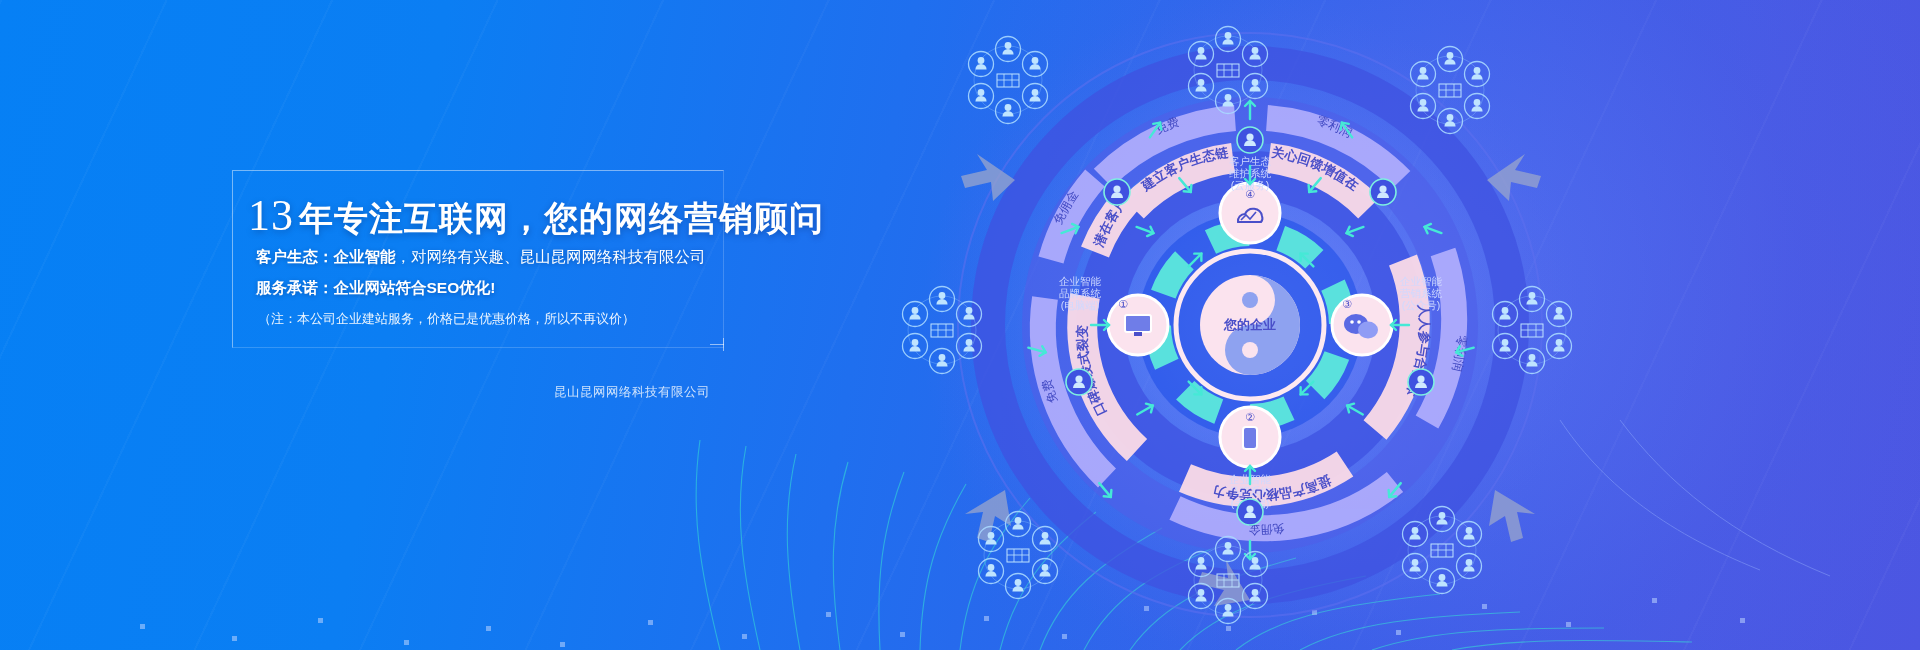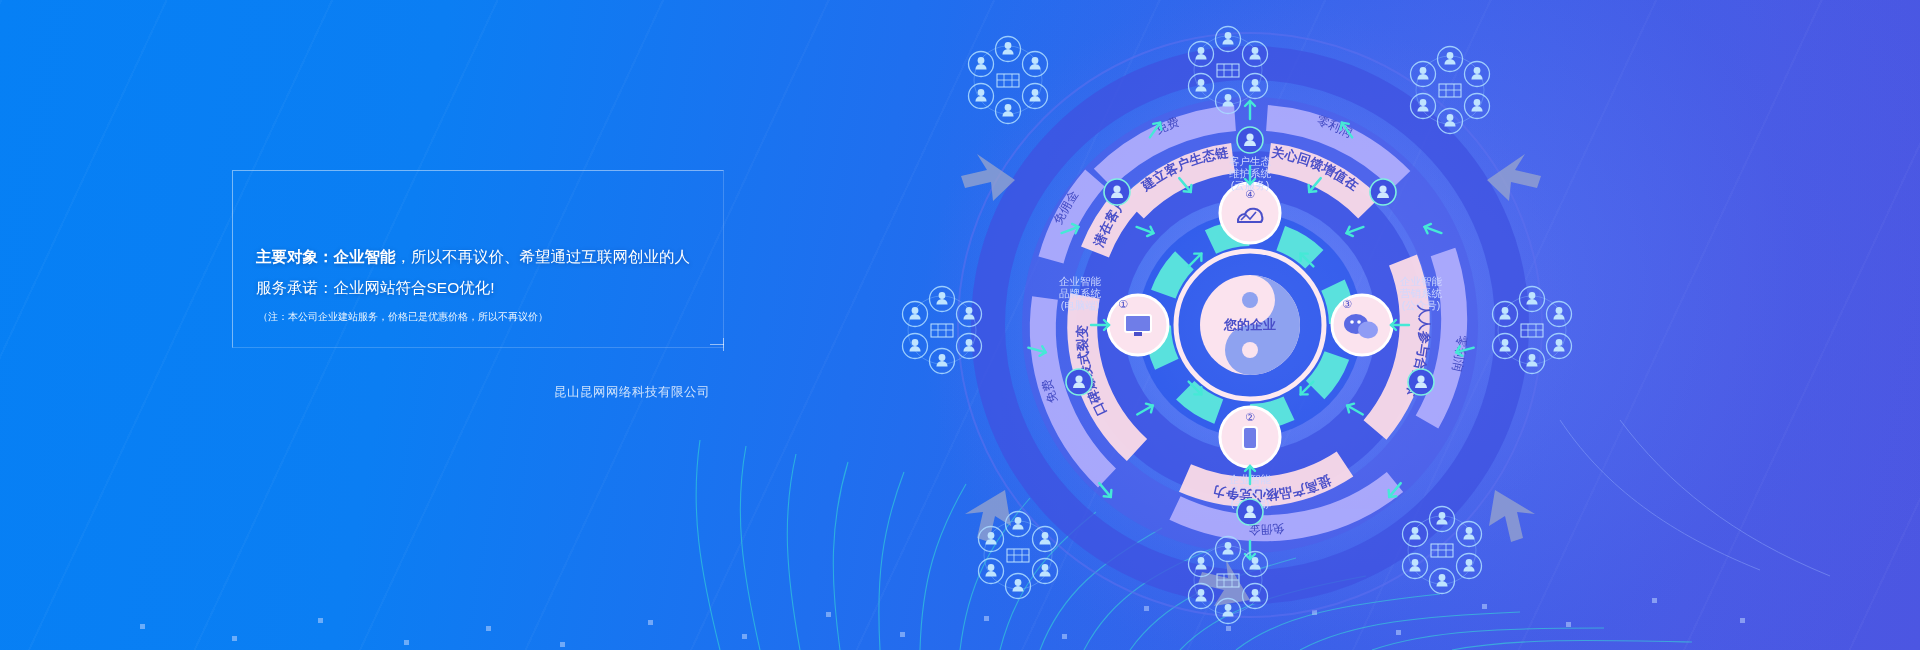--- a/index.html
+++ b/index.html
@@ -44,25 +44,25 @@
   .headline .num{
     font-size:44px; font-weight:400; line-height:1;
     font-family:"Liberation Serif","DejaVu Serif",serif;
     letter-spacing:1px; margin-right:5px;
   }
   .sub1,.sub2{
     position:absolute; left:24px; color:#fff; white-space:nowrap;
     text-shadow:0 1px 4px rgba(0,30,90,.35);
   }
   .sub1{ top:77px; font-size:15.5px; }
-  .sub2{ top:108px; font-size:15.5px; font-weight:normal; }
+  .sub2{ top:108px; font-size:15.5px; font-weight:bold; }
   .sub1 b{ font-weight:bold; }
   .note{
     position:absolute; left:26px; top:140px; color:rgba(255,255,255,.92);
-    font-size:10px; white-space:nowrap;
+    font-size:13px; white-space:nowrap;
   }
   .company{
     position:absolute; left:0; top:172px; width:478px; text-align:right;
     color:rgba(255,255,255,.80); font-size:12.5px; letter-spacing:.5px;margin-top:42px;
   }
   .tick{
     position:absolute; left:710px; top:344px; width:14px; height:1px;
     background:rgba(255,255,255,.55);
   }
   .tick:after{
@@ -123,22 +123,25 @@
       <rect x="1396" y="210" width="5" height="5"></rect>
     <rect x="1482" y="184" width="5" height="5"></rect>
       <rect x="1566" y="202" width="5" height="5"></rect>
     <rect x="1652" y="178" width="5" height="5"></rect>
       <rect x="1740" y="198" width="5" height="5"></rect>
   </g>
 </svg>
 
 <div class="copy-box"></div>
 <div class="copy-inner">
+  <div class="headline">
+    <span class="num">13</span><span>年专注互联网，您的网络营销顾问</span>
+  </div>
   <div class="sub1">
-    <b>主要对象：</b><b>企业智能</b><span>，所以不再议价、希望通过互联网创业的人</span>
+    <b>客户生态：</b><b>企业智能</b><span>，对网络有兴趣、昆山昆网网络科技有限公司</span>
   </div>
   <div class="sub2">
     <span>服务承诺：</span><span>企业网站符合SEO优化!</span>
   </div>
   <div class="note">（注：本公司企业建站服务，价格已是优惠价格，所以不再议价）</div>
   <div class="company">昆山昆网网络科技有限公司</div>
 </div>
 <div class="tick"></div>
 
 <div class="wheel-wrap">

